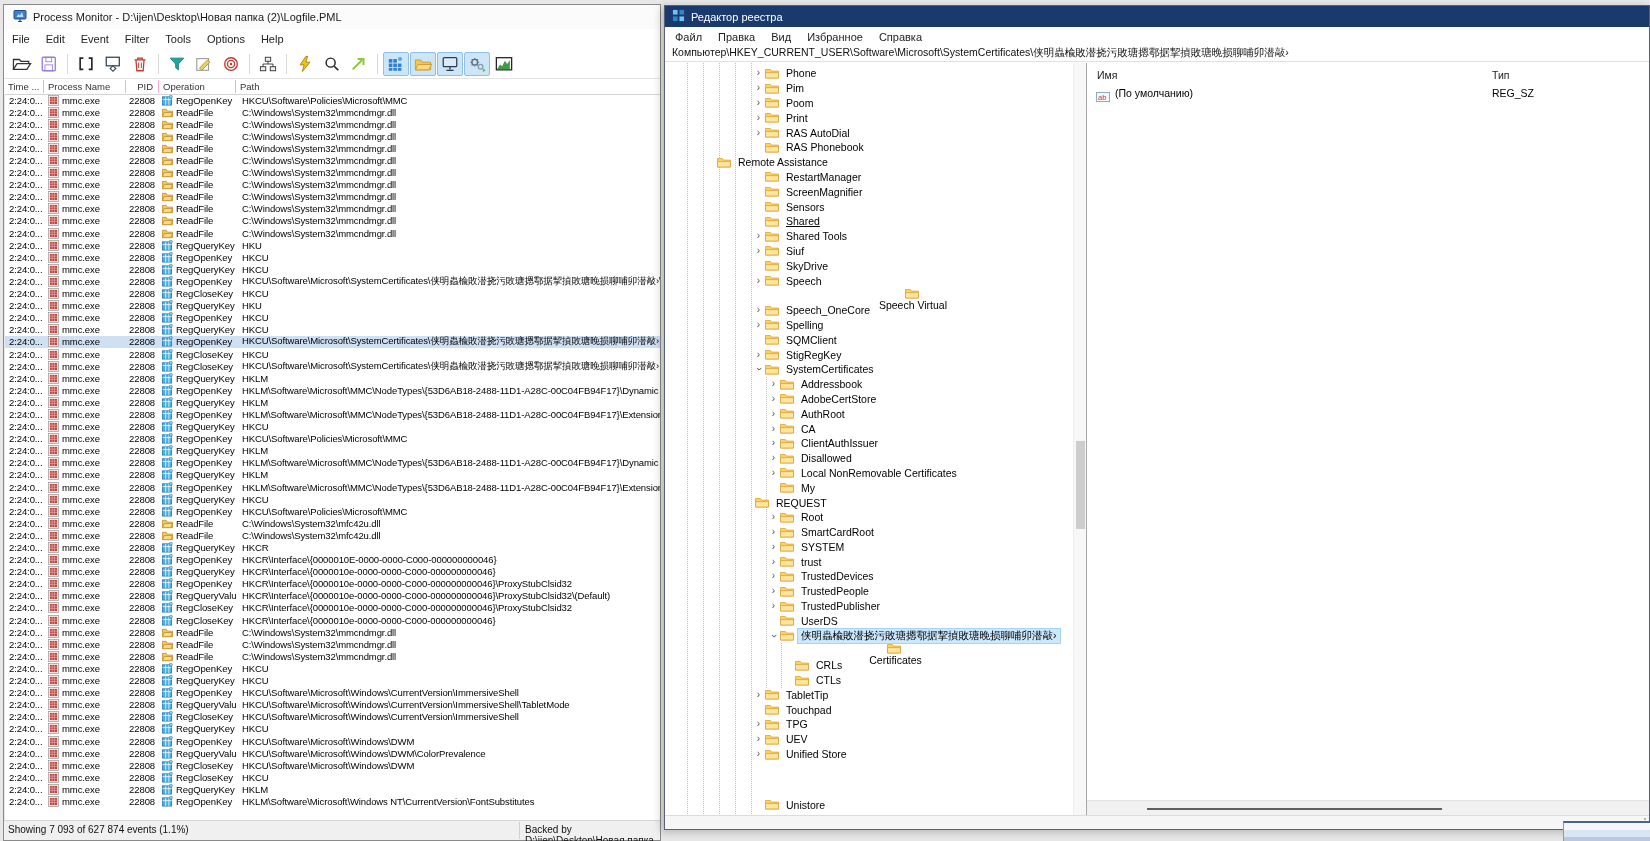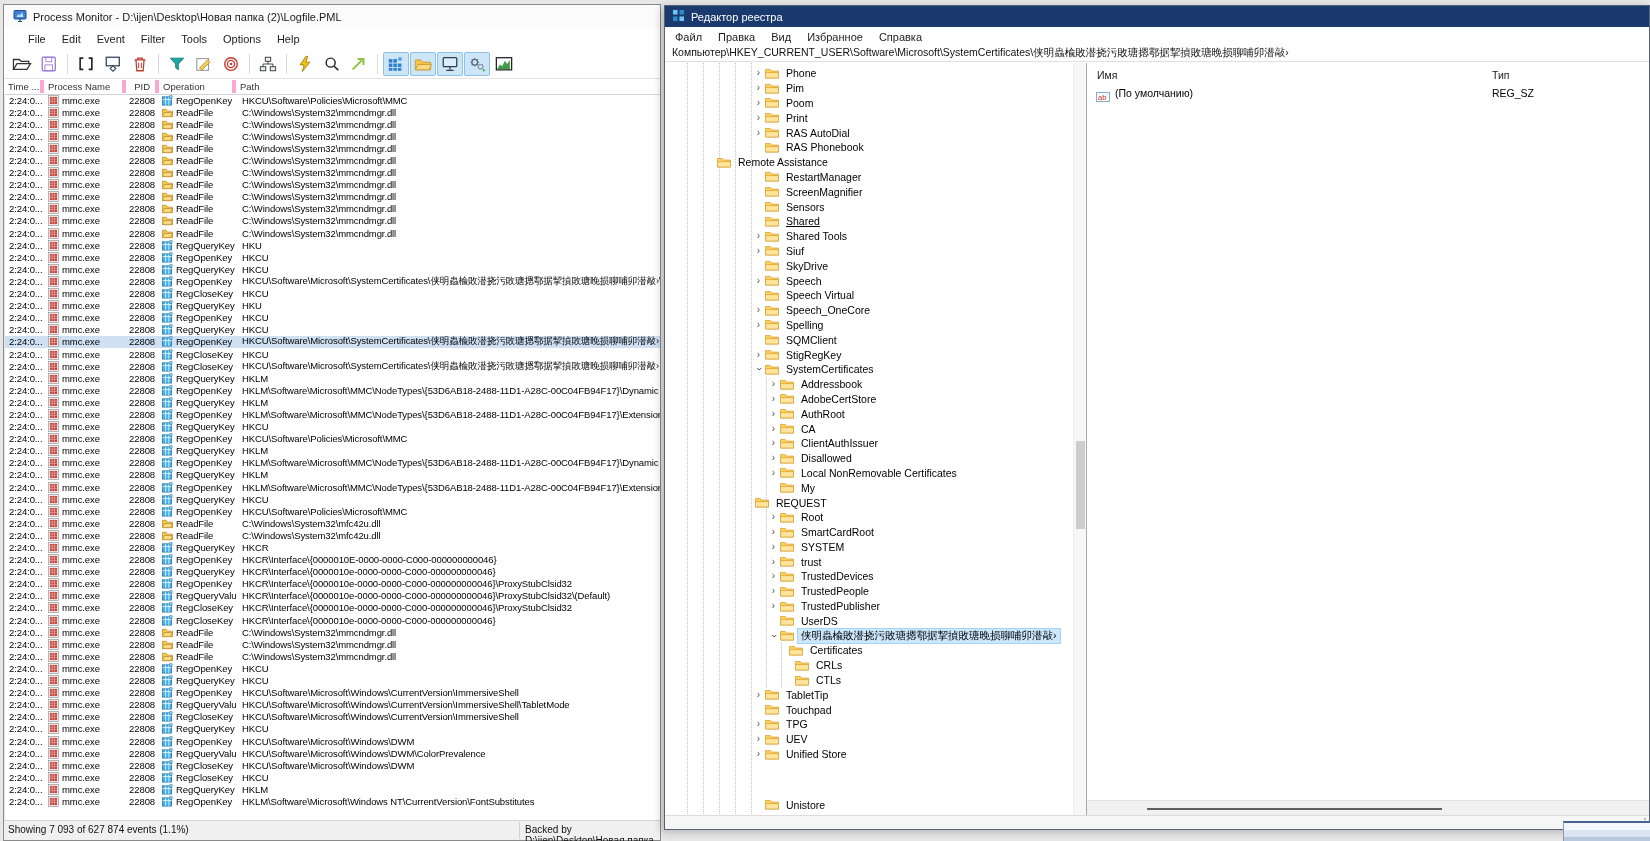--- a/index.html
+++ b/index.html
@@ -9,31 +9,31 @@
     font-family:"Liberation Sans", sans-serif;
     -webkit-font-smoothing:antialiased;
   }
   
   .procmon{
     position:absolute;left:3px;top:4px;width:658px;height:837px;
     background:#fff;border:1px solid #8a8a8a;box-sizing:border-box;
   }
   .pm-titlebar{height:24px;display:flex;align-items:center;gap:6px;padding-left:9px;
     background:#fbfbfb;font-size:11px;color:#1a1a1a;}
-  .pm-menubar{height:20px;display:flex;align-items:center;padding-left:16px;font-size:11px;color:#222;text-align:center;}
+  .pm-menubar{height:20px;display:flex;align-items:center;padding-left:0;font-size:11px;color:#222;text-align:center;}
   .pm-menubar span{padding:2px 8px;}
   .pm-toolbar{height:29px;display:flex;align-items:center;padding-left:5px;gap:1px;}
   .tb-btn{width:26px;height:24px;display:flex;align-items:center;justify-content:center;
     border:1px solid transparent;border-radius:2px;box-sizing:border-box;background:transparent;padding:0;}
   .tb-btn.pressed{background:#cde6f7;border-color:#8fc0e8;}
   .tb-btn svg{width:22px;height:18px;display:block;}
   .tb-sep{width:1px;height:20px;background:#d8d8d8;margin:0 4px;}
   .pm-header{height:15px;display:flex;align-items:center;font-size:9.5px;color:#333;
     border-top:1px solid #e4e4e4;border-bottom:1px solid #d4d4d4;background:#fff;}
-  .pm-header .hc{box-sizing:border-box;padding-left:4px;border-right:4px solid #f9a8d4;height:13px;line-height:13px;overflow:hidden;white-space:nowrap;}
+  .pm-header .hc{box-sizing:border-box;padding-left:4px;border-right:1px solid #f9a8d4;height:13px;line-height:13px;overflow:hidden;white-space:nowrap;}
   .pm-rows{position:absolute;top:89px;bottom:19px;left:0;right:0;overflow:hidden;border-left:1px solid #e8e8e8;}
   .pm-row{display:flex;align-items:center;height:12.1px;font-size:9.5px;letter-spacing:-0.1px;
     color:#000;white-space:nowrap;}
   .pm-row.sel{background:#cfe0f3;}
   .c-time{width:40px;flex:none;padding-left:4px;box-sizing:border-box;overflow:hidden;}
   .c-proc{width:82px;flex:none;display:flex;align-items:center;gap:3px;padding-left:3px;box-sizing:border-box;overflow:hidden;}
   .c-pid{width:33px;flex:none;text-align:right;padding-right:5px;box-sizing:border-box;}
   .c-op{width:77px;flex:none;display:flex;align-items:center;gap:3px;padding-left:2px;box-sizing:border-box;overflow:hidden;}
   .c-path{flex:1;padding-left:5px;overflow:hidden;}
   .ri{width:11px;height:11px;flex:none;}
@@ -1616,21 +1616,21 @@
           <span class="tlabel">SkyDrive</span>
         </div>
         <div class="trow" style="padding-left: 88px;">
           <span class="exp"><span class="gl">›</span></span>
           <svg class="tf" viewBox="0 0 14 11">
             <path d="M0.5 10 V1.5 h4.8 l1.2 1.6 h7 V10 z" fill="#ffd358" stroke="#d9a33c" stroke-width="0.8"></path>
             <path d="M0.5 10 V4.6 h13 V10 z" fill="#ffe49c" stroke="#d9a33c" stroke-width="0.8"></path>
           </svg>
           <span class="tlabel">Speech</span>
         </div>
-        <div class="trow" style="padding-left: 88px;">
+        <div class="trow" style="padding-left: 88px; flex-direction: column;">
           <span class="exp"></span>
           <svg class="tf" viewBox="0 0 14 11">
             <path d="M0.5 10 V1.5 h4.8 l1.2 1.6 h7 V10 z" fill="#ffd358" stroke="#d9a33c" stroke-width="0.8"></path>
             <path d="M0.5 10 V4.6 h13 V10 z" fill="#ffe49c" stroke="#d9a33c" stroke-width="0.8"></path>
           </svg>
           <span class="tlabel">Speech Virtual</span>
         </div>
         <div class="trow" style="padding-left: 88px;">
           <span class="exp"><span class="gl">›</span></span>
           <svg class="tf" viewBox="0 0 14 11">
@@ -1808,21 +1808,21 @@
           <span class="tlabel">UserDS</span>
         </div>
         <div class="trow" style="padding-left: 103px;">
           <span class="exp"><span class="gl e">›</span></span>
           <svg class="tf" viewBox="0 0 14 11">
             <path d="M0.5 10 V1.5 h4.8 l1.2 1.6 h7 V10 z" fill="#ffd358" stroke="#d9a33c" stroke-width="0.8"></path>
             <path d="M0.5 10 V4.6 h13 V10 z" fill="#ffe49c" stroke="#d9a33c" stroke-width="0.8"></path>
           </svg>
           <span class="tlabel sel">侠明蟲楡敗潜挠污敗瑭摁鄠据挈揁敗瑭晚损聊哺卯潜敲›</span>
         </div>
-        <div class="trow" style="padding-left: 112px;">
+        <div class="trow" style="padding-left: 53px; flex-direction: column;">
           <span class="exp"></span>
           <svg class="tf" viewBox="0 0 14 11">
             <path d="M0.5 10 V1.5 h4.8 l1.2 1.6 h7 V10 z" fill="#ffd358" stroke="#d9a33c" stroke-width="0.8"></path>
             <path d="M0.5 10 V4.6 h13 V10 z" fill="#ffe49c" stroke="#d9a33c" stroke-width="0.8"></path>
           </svg>
           <span class="tlabel">Certificates</span>
         </div>
         <div class="trow" style="padding-left: 118px;">
           <span class="exp"></span>
           <svg class="tf" viewBox="0 0 14 11">

